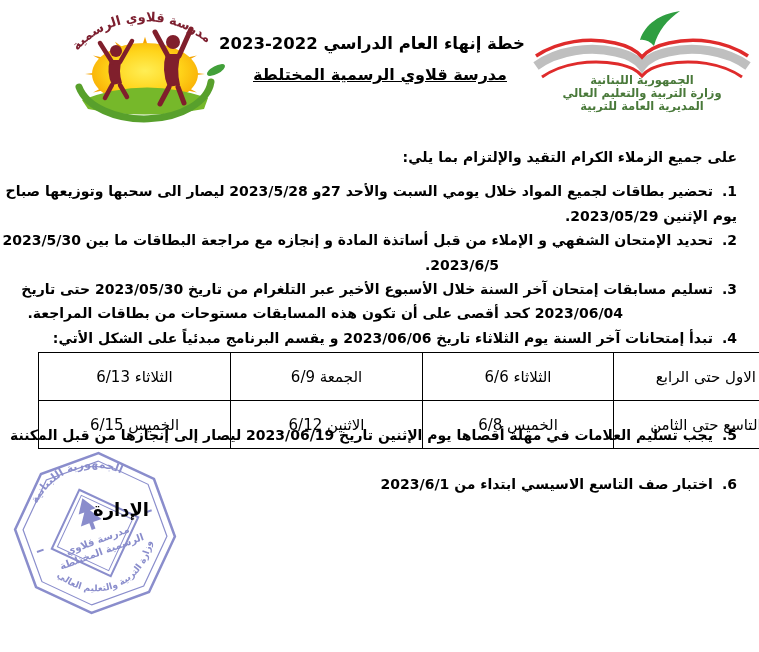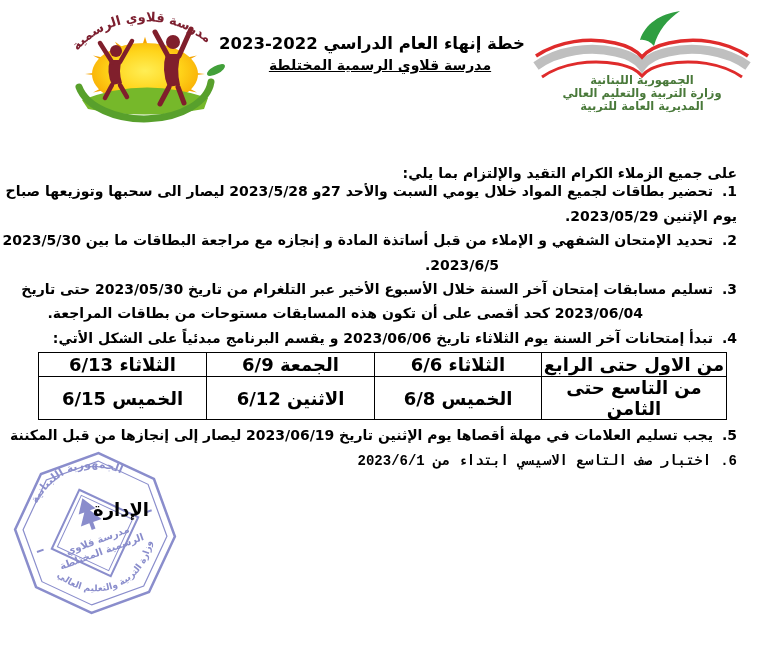--- a/index.html
+++ b/index.html
@@ -2,38 +2,38 @@
 <html lang="ar"><head>
 <meta charset="utf-8">
 <style>
   html,body{margin:0;padding:0;background:#fff;}
   .page{position:relative;width:759px;height:652px;background:#ffffff;overflow:hidden;
         font-family:"DejaVu Sans",sans-serif;color:#000;}
   
   .school-logo{position:absolute;left:52px;top:8px;width:184px;height:116px;}
   .title-block{position:absolute;left:235px;top:34px;width:290px;text-align:center;direction:rtl;}
   .doc-title{font-size:16.5px;font-weight:bold;white-space:nowrap;padding-left:8px;}
-  .doc-subtitle{margin-top:4px;font-size:14px;font-weight:bold;text-decoration:underline;white-space:nowrap;}
+  .doc-subtitle{margin-top:12px;font-size:16px;font-weight:bold;text-decoration:underline;white-space:nowrap;}
   .ministry-logo{position:absolute;left:528px;top:10px;width:228px;height:106px;}
   
   .bline{position:absolute;right:22px;direction:rtl;white-space:nowrap;
          font-size:14px;font-weight:bold;line-height:22px;}
   .num{margin-left:9px;}
-  .intro{top:162px;margin-left:28px;}
+  .intro{top:146px;margin-left:28px;}
   .i1l1{top:180px;text-align:right;} .i1l2{top:205px;}
   .i2l1{top:229px;} .i2l2{top:254px;right:260px;}
-  .i3l1{top:278px;} .i3l2{top:302px;right:116px;text-align:right;}
+  .i3l1{top:278px;} .i3l2{top:302px;right:136px;text-align:right;}
   .i4l1{top:327px;}
   .i5l1{top:424px;} .i5l2{top:449px;right:206px;}
-  .i6l1{top:450px;font-family:Liberation Mono, monospace;}
+  .i6l1{top:473px;}
   
   .sched{position:absolute;left:38px;top:352px;width:684px;height:46px;direction:rtl;
          border-collapse:collapse;table-layout:fixed;}
   .sched td{border:1.5px solid #000;text-align:center;vertical-align:middle;
-            font-size:18px;font-weight:bold;height:23px;padding:0;direction:rtl;}
+            font-size:15px;font-weight:normal;height:23px;padding:12px;direction:rtl;}
   
   .stamp{position:absolute;left:10px;top:448px;width:170px;height:170px;}
   .admin-label{position:absolute;left:93px;top:499px;font-size:18px;font-weight:bold;direction:rtl;}
 </style>
 </head>
 <body>
 
 <div class="page">
 
   <svg class="school-logo" viewBox="0 0 184 116">

